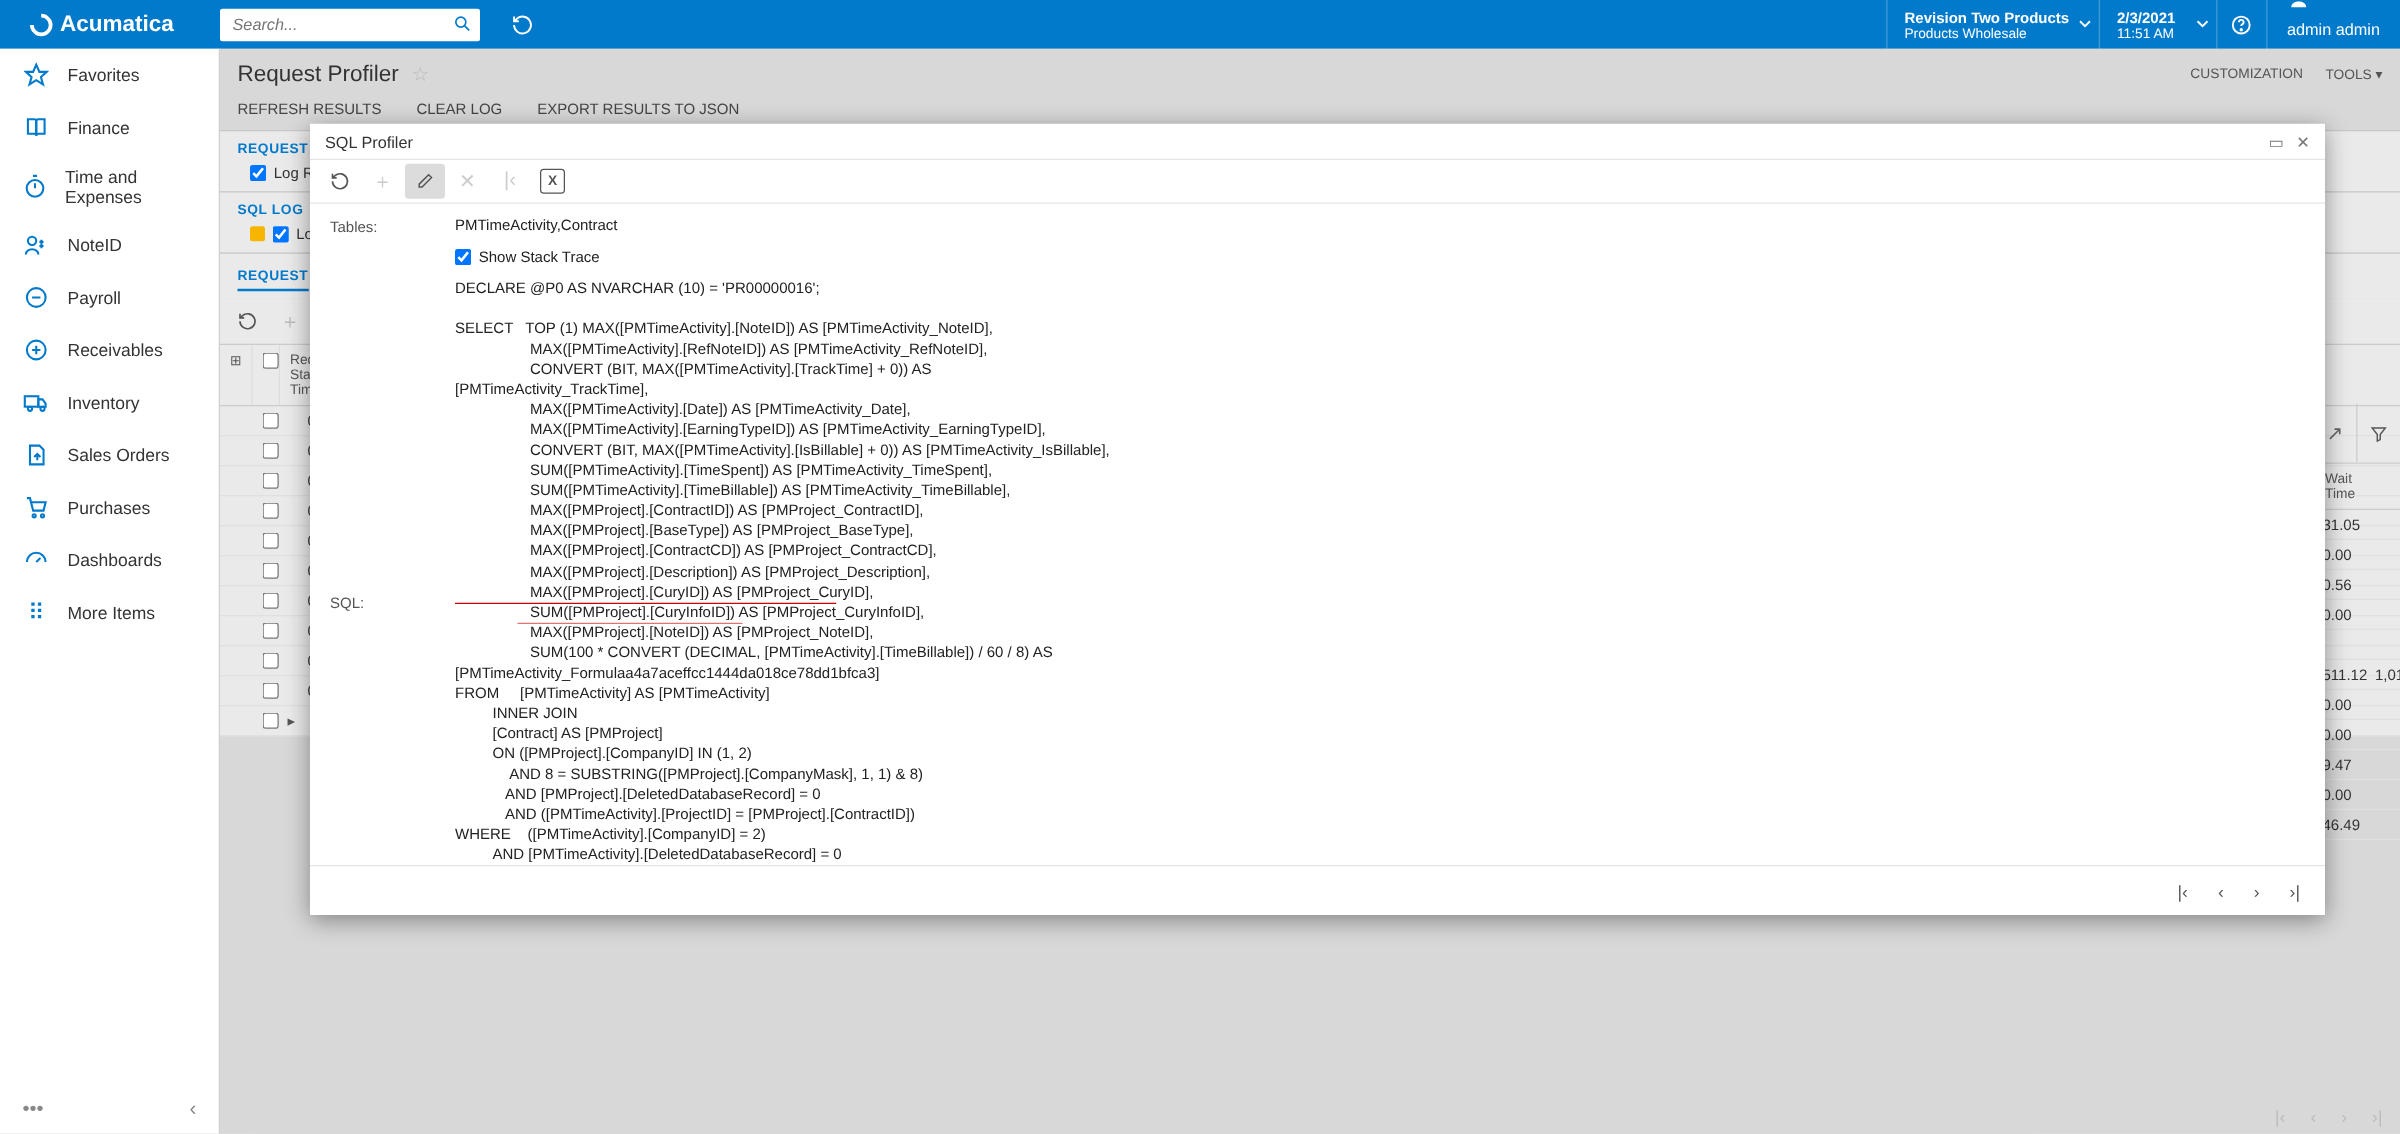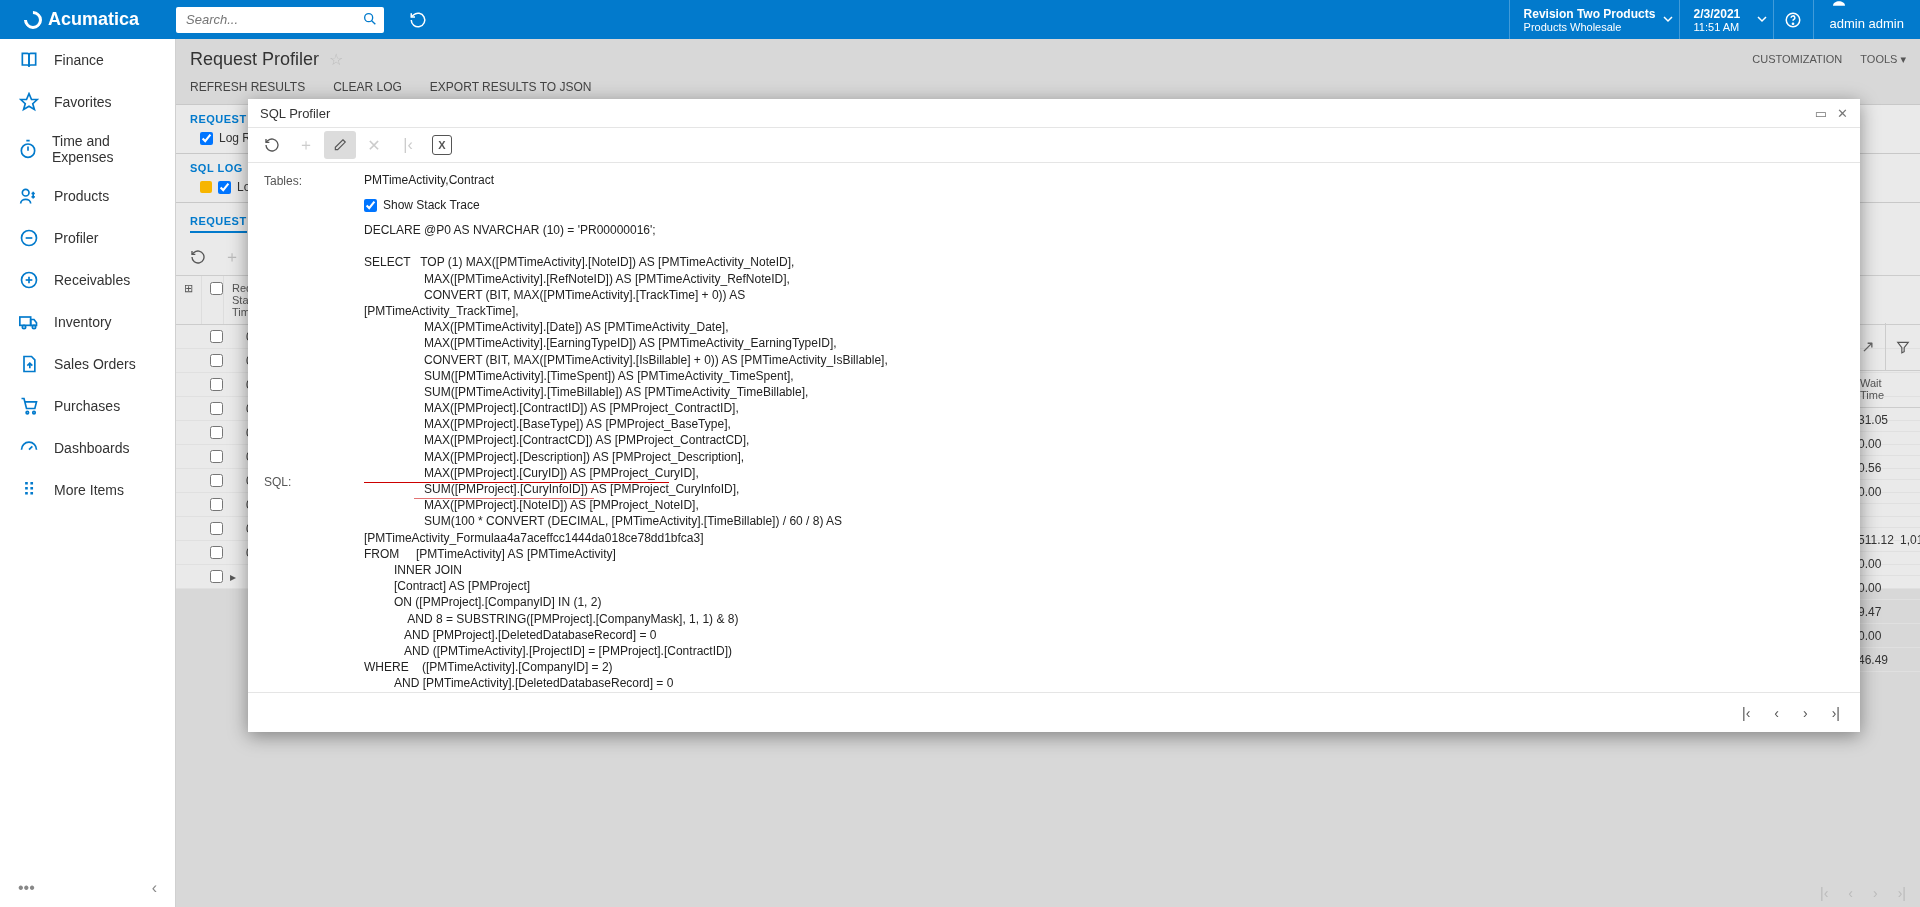--- a/index.html
+++ b/index.html
@@ -130,61 +130,61 @@
     <svg width="10" height="10" viewBox="0 0 10 10">
         <path d="M1 3l4 4 4-4" stroke="#fff" stroke-width="1.5" fill="none"></path>
       </svg>
   </div>
 </div>
 
 <div class="leftnav">
   <div class="nav-item">
     <span class="nav-icon">
         <svg width="20" height="20" viewBox="0 0 24 24" fill="none" stroke="#027acc" stroke-width="2">
+          <polygon points="12 2 15 9 22 9 16.5 14 18.5 21 12 17 5.5 21 7.5 14 2 9 9 9"></polygon>
+        </svg>
+      </span>
+    <span>Favorites</span>
+  </div>
+  <div class="nav-item">
+    <span class="nav-icon">
+        <svg width="20" height="20" viewBox="0 0 24 24" fill="none" stroke="#027acc" stroke-width="2">
           <path d="M4 4h6a2 2 0 0 1 2 2v14a2 2 0 0 0-2-2H4z"></path>
           <path d="M20 4h-6a2 2 0 0 0-2 2v14a2 2 0 0 1 2-2h6z"></path>
         </svg>
       </span>
     <span>Finance</span>
-  </div>
-  <div class="nav-item">
-    <span class="nav-icon">
-        <svg width="20" height="20" viewBox="0 0 24 24" fill="none" stroke="#027acc" stroke-width="2">
-          <polygon points="12 2 15 9 22 9 16.5 14 18.5 21 12 17 5.5 21 7.5 14 2 9 9 9"></polygon>
-        </svg>
-      </span>
-    <span>Favorites</span>
   </div>
   <div class="nav-item">
     <span class="nav-icon">
         <svg width="20" height="20" viewBox="0 0 24 24" fill="none" stroke="#027acc" stroke-width="2">
           <circle cx="12" cy="14" r="8"></circle>
           <path d="M12 14V9M10 2h4"></path>
         </svg>
       </span>
     <span>Time and Expenses</span>
   </div>
   <div class="nav-item">
     <span class="nav-icon">
         <svg width="22" height="20" viewBox="0 0 24 24" fill="none" stroke="#027acc" stroke-width="2">
           <circle cx="8" cy="8" r="4"></circle>
           <path d="M2 21c0-3 3-5 6-5s6 2 6 5"></path>
           <path d="M17 7v8M15 9h4M15 13h4"></path>
         </svg>
       </span>
-    <span>Products</span>
+    <span>NoteID</span>
   </div>
   <div class="nav-item">
     <span class="nav-icon">
         <svg width="20" height="20" viewBox="0 0 24 24" fill="none" stroke="#027acc" stroke-width="2">
           <circle cx="12" cy="12" r="9"></circle>
           <line x1="8" y1="12" x2="16" y2="12"></line>
         </svg>
       </span>
-    <span>Profiler</span>
+    <span>Payroll</span>
   </div>
   <div class="nav-item">
     <span class="nav-icon">
         <svg width="20" height="20" viewBox="0 0 24 24" fill="none" stroke="#027acc" stroke-width="2">
           <circle cx="12" cy="12" r="9"></circle>
           <line x1="8" y1="12" x2="16" y2="12"></line>
           <line x1="12" y1="8" x2="12" y2="16"></line>
         </svg>
       </span>
     <span>Receivables</span>

